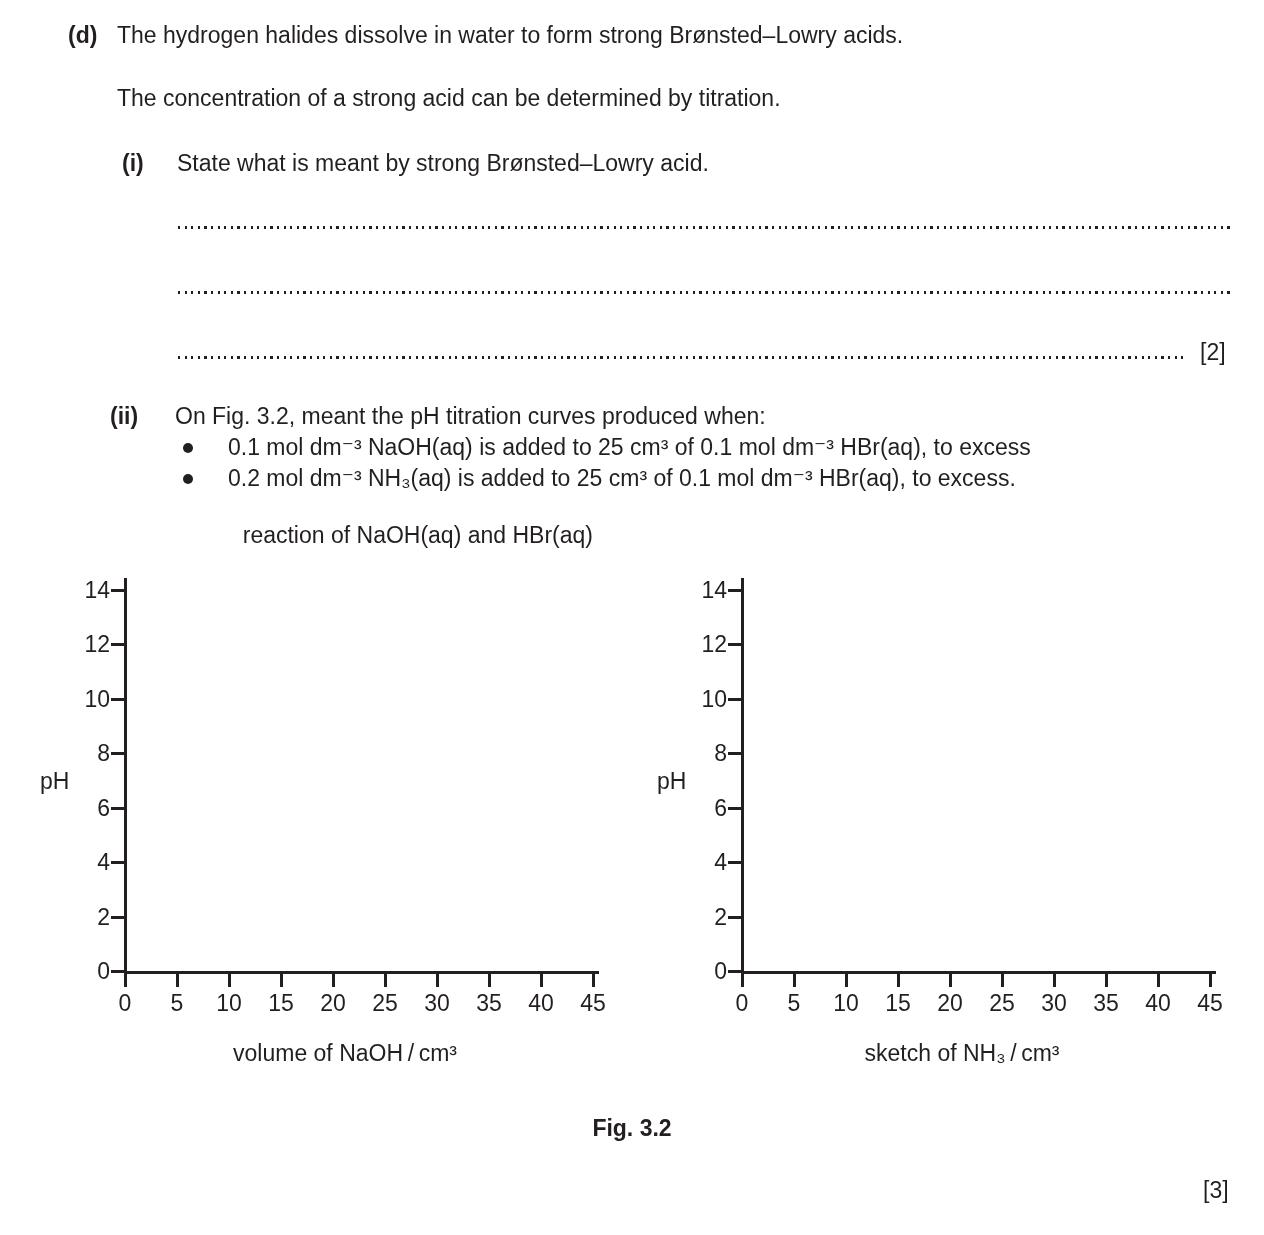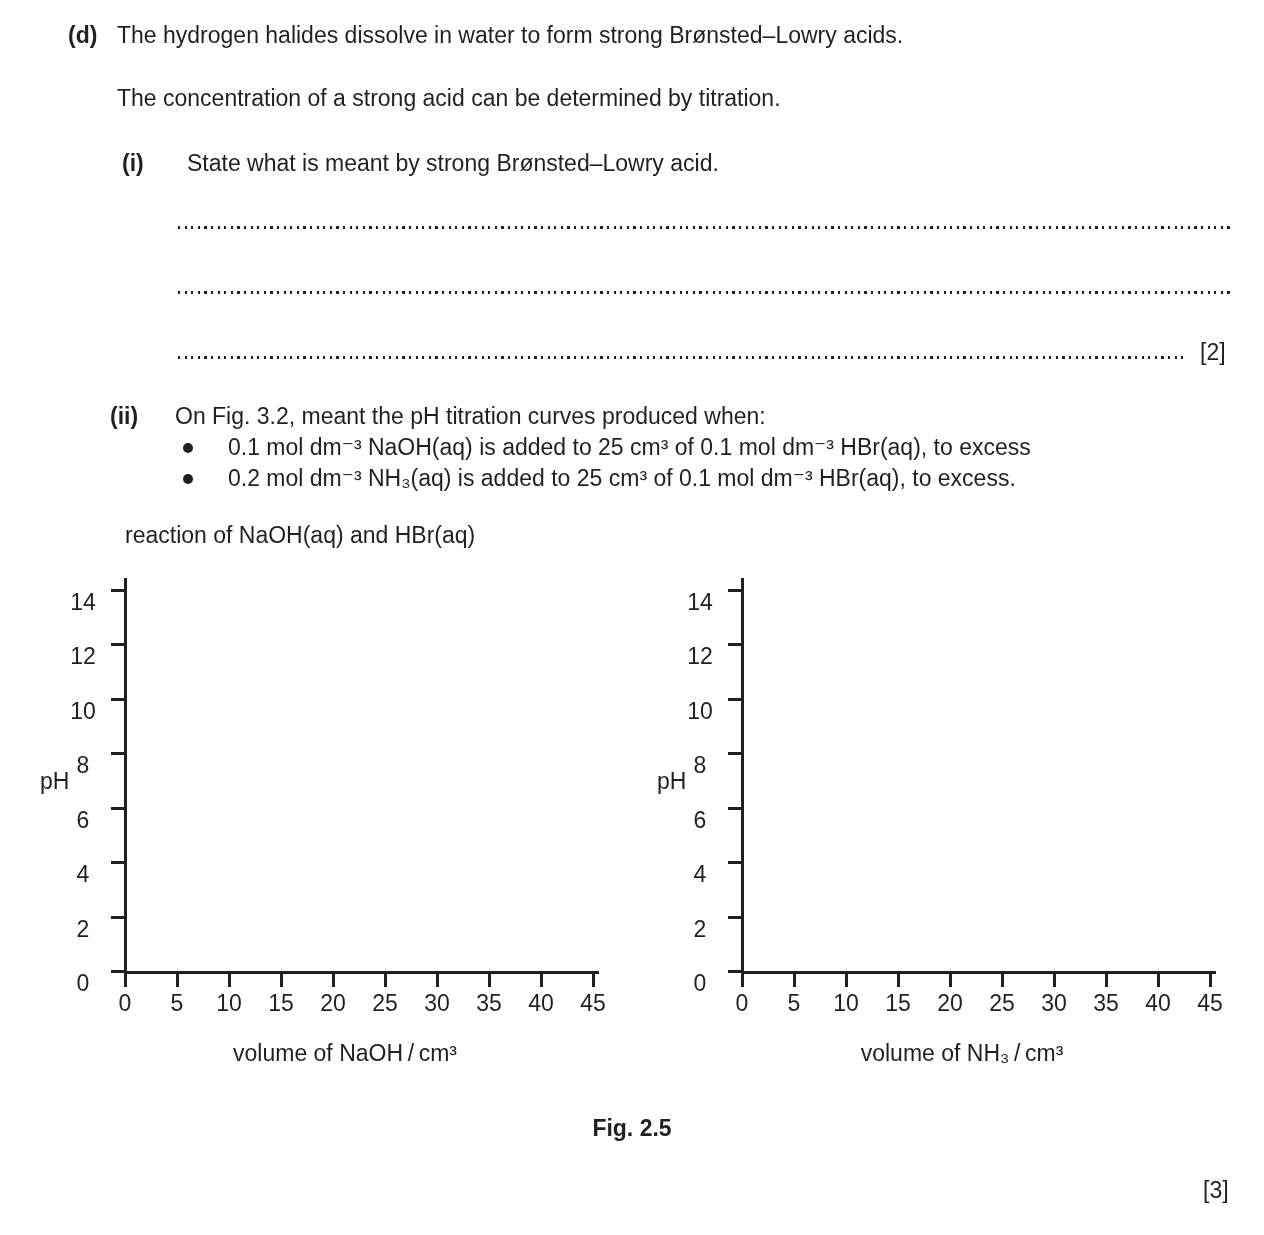--- a/index.html
+++ b/index.html
@@ -39,46 +39,45 @@
     position: absolute;
     top: 520px;
     width: 580px;
     height: 572px;
   }
   .graph-title {
     position: absolute;
     left: 85px;
     width: 468px;
     top: 2px;
-    text-align: left;
+    text-align: right;
   }
   .graph-xlabel {
     position: absolute;
     left: 71px;
     width: 468px;
     top: 520px;
     text-align: center;
   }
   .graph-ylabel {
     position: absolute;
     left: 0px;
     top: 248px;
     width: 40px;
   }
   .axis-line, .tick {
     position: absolute;
     background: #231f20;
   }
   .tick-label-y {
     position: absolute;
-    left: 10px;
+    left: 4px;
     width: 66px;
-    text-align: center;
+    text-align: right;
     line-height: 26px;
-    margin-top: 12px;
   }
   .tick-label-x {
     position: absolute;
     width: 56px;
     text-align: center;
     line-height: 26px;
   }
   .plot-area {
     position: absolute;
     background: transparent;
@@ -89,21 +88,21 @@
 <body>
 
 <div id="page">
 
   <div class="abs bold" style="left:68px; top:22px;">(d)</div>
   <div class="abs" style="left:117px; top:85px;">The concentration of a strong acid can be determined by titration.</div>
 
   <div class="abs" style="left:117px; top:22px;">The hydrogen halides dissolve in water to form strong Brønsted–Lowry acids.</div>
 
   <div class="abs bold" style="left:122px; top:150px;">(i)</div>
-  <div class="abs" style="left:177px; top:150px;margin-left:10px;">State what is meant by strong Brønsted–Lowry acid.</div>
+  <div class="abs" style="left:177px; top:150px;">State what is meant by strong Brønsted–Lowry acid.</div>
 
   <div class="dotted-line" style="left:178px; top:226px; width:1052px;"></div>
   <div class="dotted-line" style="left:178px; top:291px; width:1052px;"></div>
   <div class="dotted-line" style="left:178px; top:356px; width:1005px;"></div>
   <div class="marks" style="left:1200px; top:339px;">[2]</div>
 
   <div class="abs bold" style="left:110px; top:403px;">(ii)</div>
   <div class="abs" style="left:175px; top:403px;">On Fig. 3.2, meant the pH titration curves produced when:</div>
 
   <div class="bullet-dot" style="left:183px; top:443px;"></div>
@@ -152,21 +151,21 @@
       <div class="tick-label-x" style="left: 421px; top: 470px;">35</div>
       <div class="tick" style="left: 500px; top: 452px; width: 3px; height: 15px;"></div>
       <div class="tick-label-x" style="left: 473px; top: 470px;">40</div>
       <div class="tick" style="left: 552px; top: 452px; width: 3px; height: 15px;"></div>
       <div class="tick-label-x" style="left: 525px; top: 470px;">45</div>
       <div class="plot-area" style="left: 87px; top: 58px; width: 468px; height: 393px;"></div>
     </div>
 
   <div class="graph" style="left:657px;">
     <div class="graph-ylabel">pH</div>
-    <div class="graph-xlabel">volume of NH₃ / cm³</div>
+    <div class="graph-xlabel">sketch of NH₃ / cm³</div>
   <div class="axis-line" style="left: 84px; top: 58px; width: 3px; height: 396px;"></div>
       <div class="axis-line" style="left: 84px; top: 451px; width: 475px; height: 3px;"></div>
       <div class="tick" style="left: 71px; top: 450px; width: 14px; height: 3px;"></div>
       <div class="tick-label-y" style="top: 438px;">0</div>
       <div class="tick" style="left: 71px; top: 396px; width: 14px; height: 3px;"></div>
       <div class="tick-label-y" style="top: 384px;">2</div>
       <div class="tick" style="left: 71px; top: 341px; width: 14px; height: 3px;"></div>
       <div class="tick-label-y" style="top: 329px;">4</div>
       <div class="tick" style="left: 71px; top: 287px; width: 14px; height: 3px;"></div>
       <div class="tick-label-y" style="top: 275px;">6</div>
@@ -194,17 +193,17 @@
       <div class="tick-label-x" style="left: 369px; top: 470px;">30</div>
       <div class="tick" style="left: 448px; top: 452px; width: 3px; height: 15px;"></div>
       <div class="tick-label-x" style="left: 421px; top: 470px;">35</div>
       <div class="tick" style="left: 500px; top: 452px; width: 3px; height: 15px;"></div>
       <div class="tick-label-x" style="left: 473px; top: 470px;">40</div>
       <div class="tick" style="left: 552px; top: 452px; width: 3px; height: 15px;"></div>
       <div class="tick-label-x" style="left: 525px; top: 470px;">45</div>
       <div class="plot-area" style="left: 87px; top: 58px; width: 468px; height: 393px;"></div>
     </div>
 
-  <div class="abs bold" style="left:0; top:1115px; width:1264px; text-align:center;">Fig. 2.5</div>
+  <div class="abs bold" style="left:0; top:1115px; width:1264px; text-align:center;">Fig. 3.2</div>
 
   <div class="marks" style="left:1203px; top:1177px;">[3]</div>
 
 </div>
 
 </body></html>

